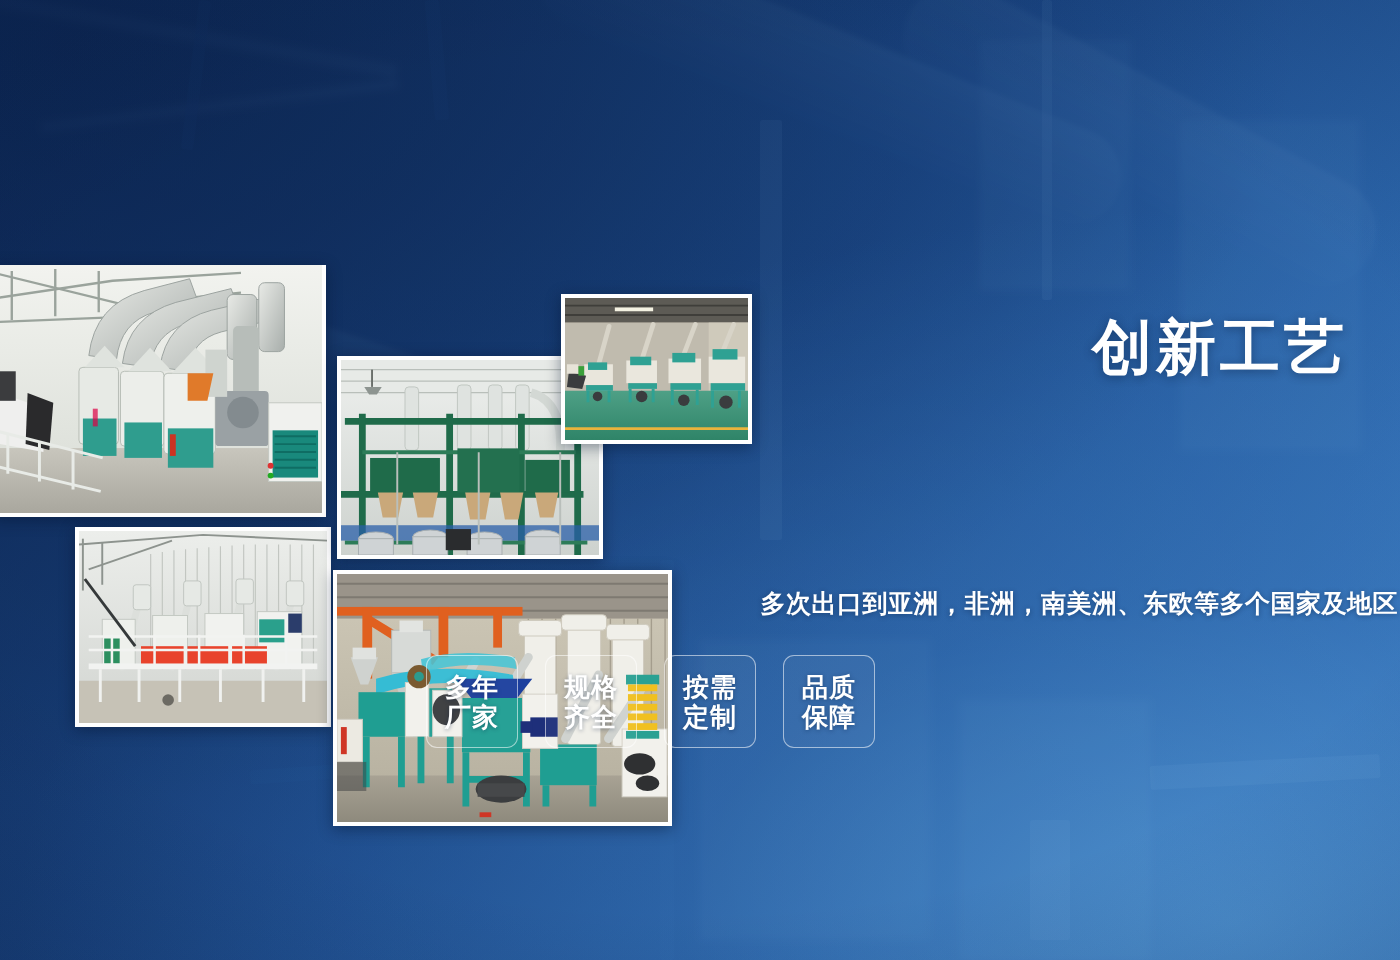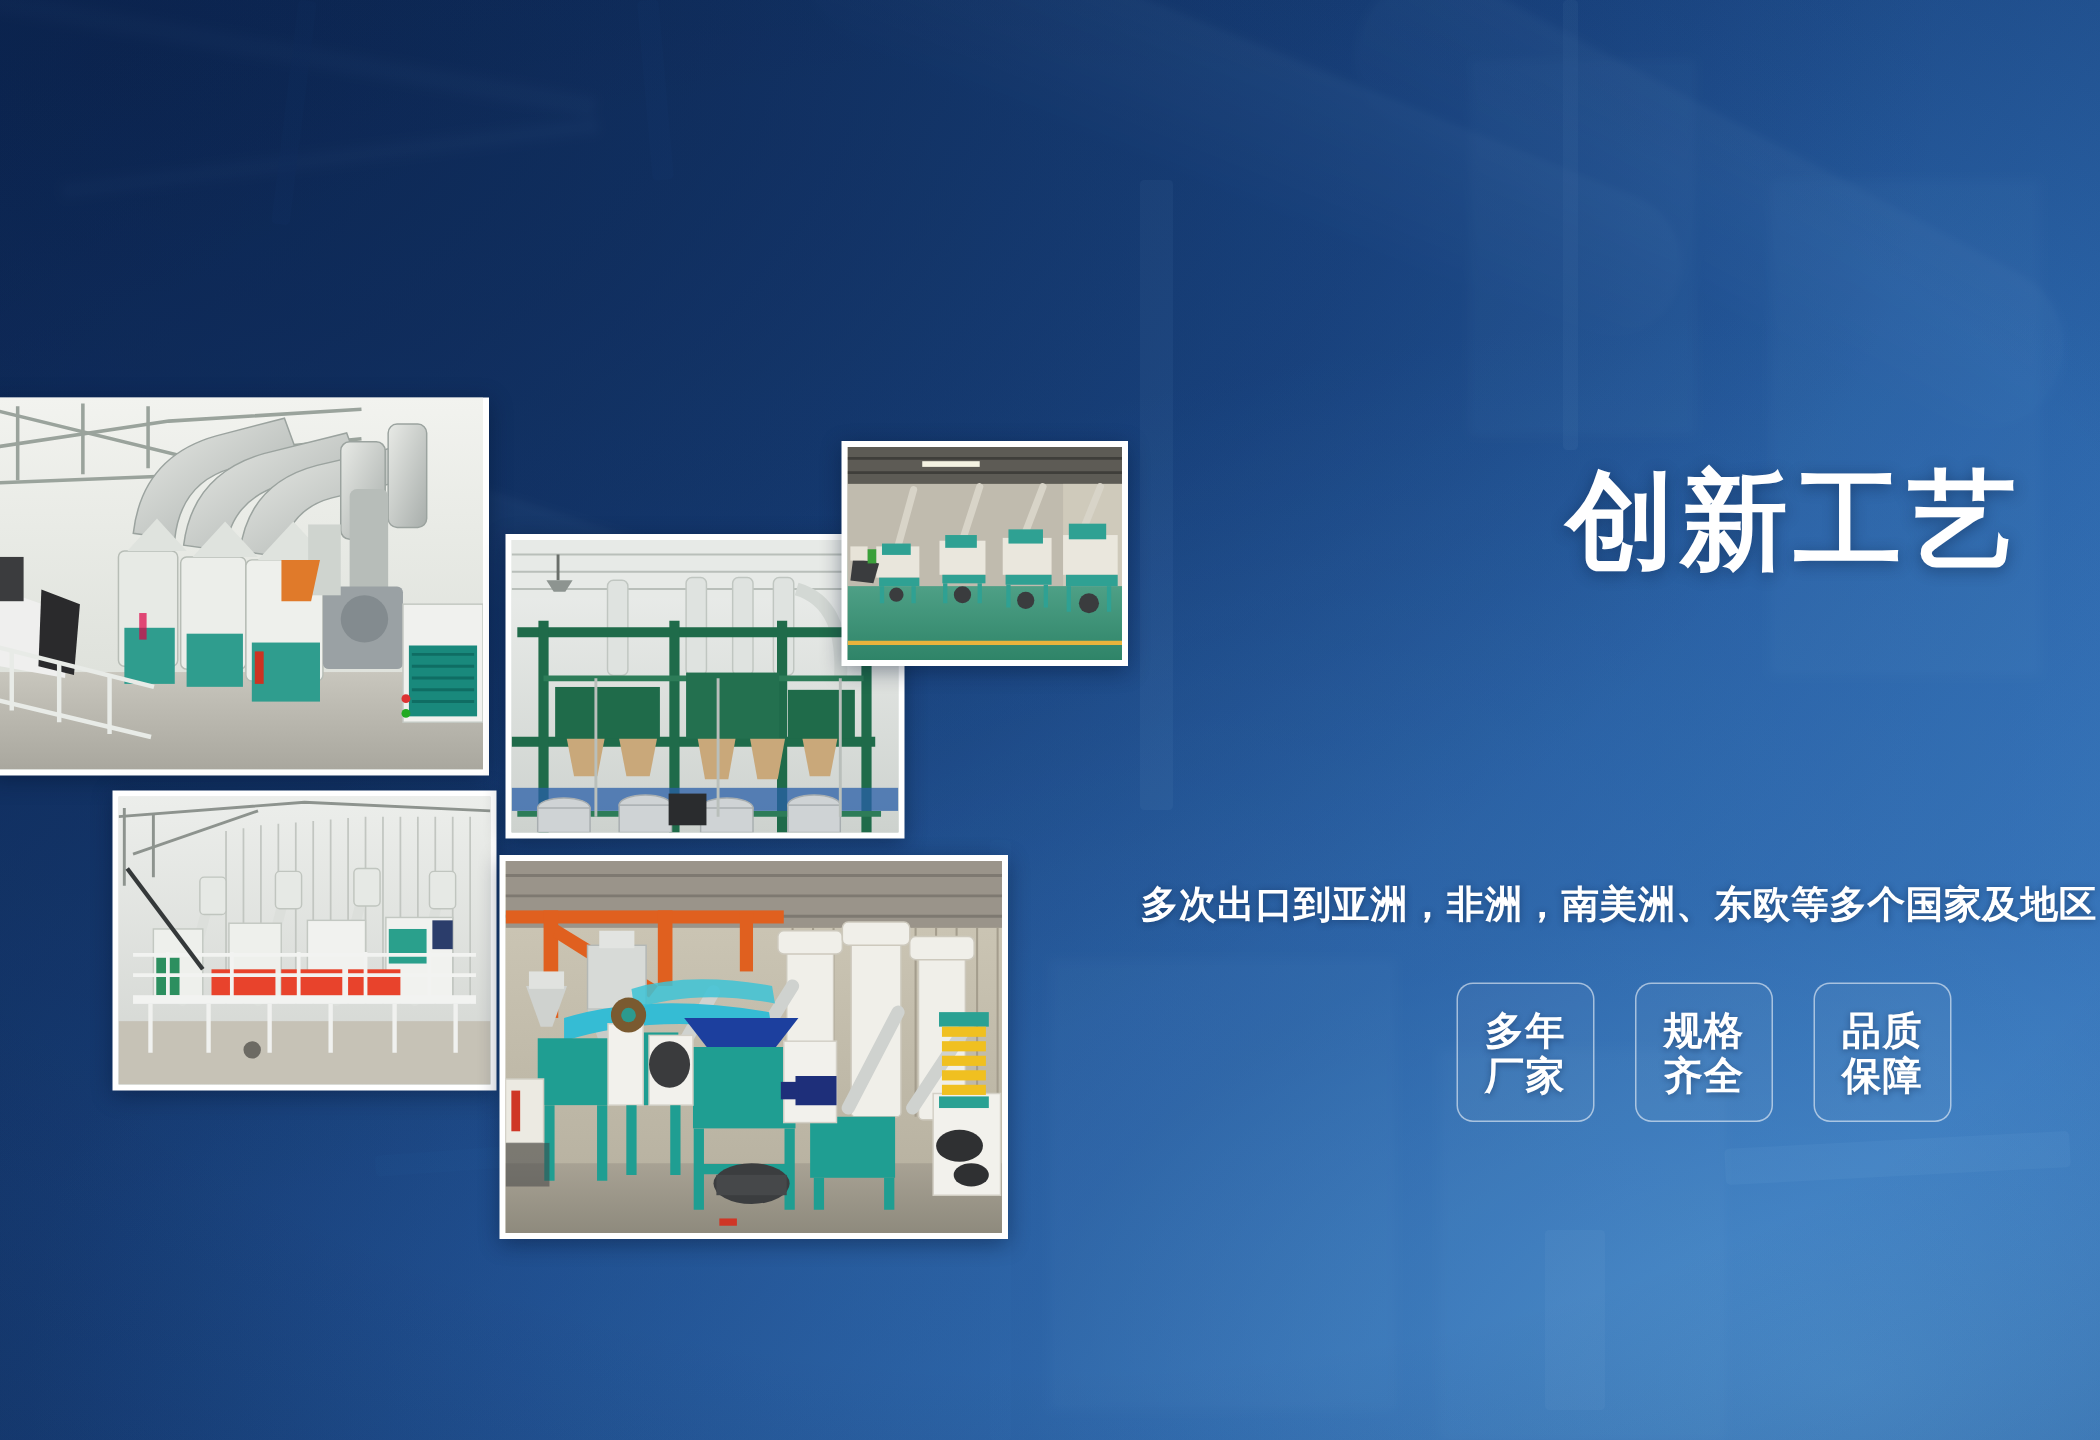--- a/index.html
+++ b/index.html
@@ -89,21 +89,21 @@
 
   
   #headline {
     position:absolute; left:0; top:292px; width:1400px;
     text-align:right; padding-right:52px;
   }
   .hl-line {
     display:block;
     color:#ffffff;
     font-weight:bold;
-    font-size:72px;
+    font-size:60px;
     line-height:112px;
     letter-spacing:4px;
     text-shadow:0 2px 10px rgba(8,28,62,.45);
     white-space:nowrap;
   }
 
   #subtitle {
     position:absolute; left:0; top:566px; width:1400px;
     text-align:right; padding-right:2px;
     color:#ffffff;
@@ -111,21 +111,21 @@
     font-weight:bold;
     line-height:34px;
     letter-spacing:.5px;
     text-shadow:0 1px 5px rgba(8,28,62,.45);
     white-space:nowrap;
     margin-top:20px;
   }
 
   #badges {
     position:absolute; left:0; top:655px; width:1400px;
-    display:flex; justify-content:flex-end; align-items:flex-start;
+    display:flex; justify-content:center; align-items:flex-start;
     gap:27px;
     padding-right:99px;
   }
   .badge {
     width:92px; height:93px;
     border:1px solid rgba(255,255,255,.55);
     border-radius:11px;
     display:flex; flex-direction:column;
     align-items:center; justify-content:center;
     color:#ffffff;
@@ -588,18 +588,22 @@
   <div id="badges">
     <div class="badge">
       <span>多年</span>
       <span>厂家</span>
     </div>
     <div class="badge">
       <span>规格</span>
       <span>齐全</span>
     </div>
     <div class="badge">
+      <span>按需</span>
+      <span>定制</span>
+    </div>
+    <div class="badge">
       <span>品质</span>
       <span>保障</span>
     </div>
   </div>
 
 </div>
 
 </body></html>

